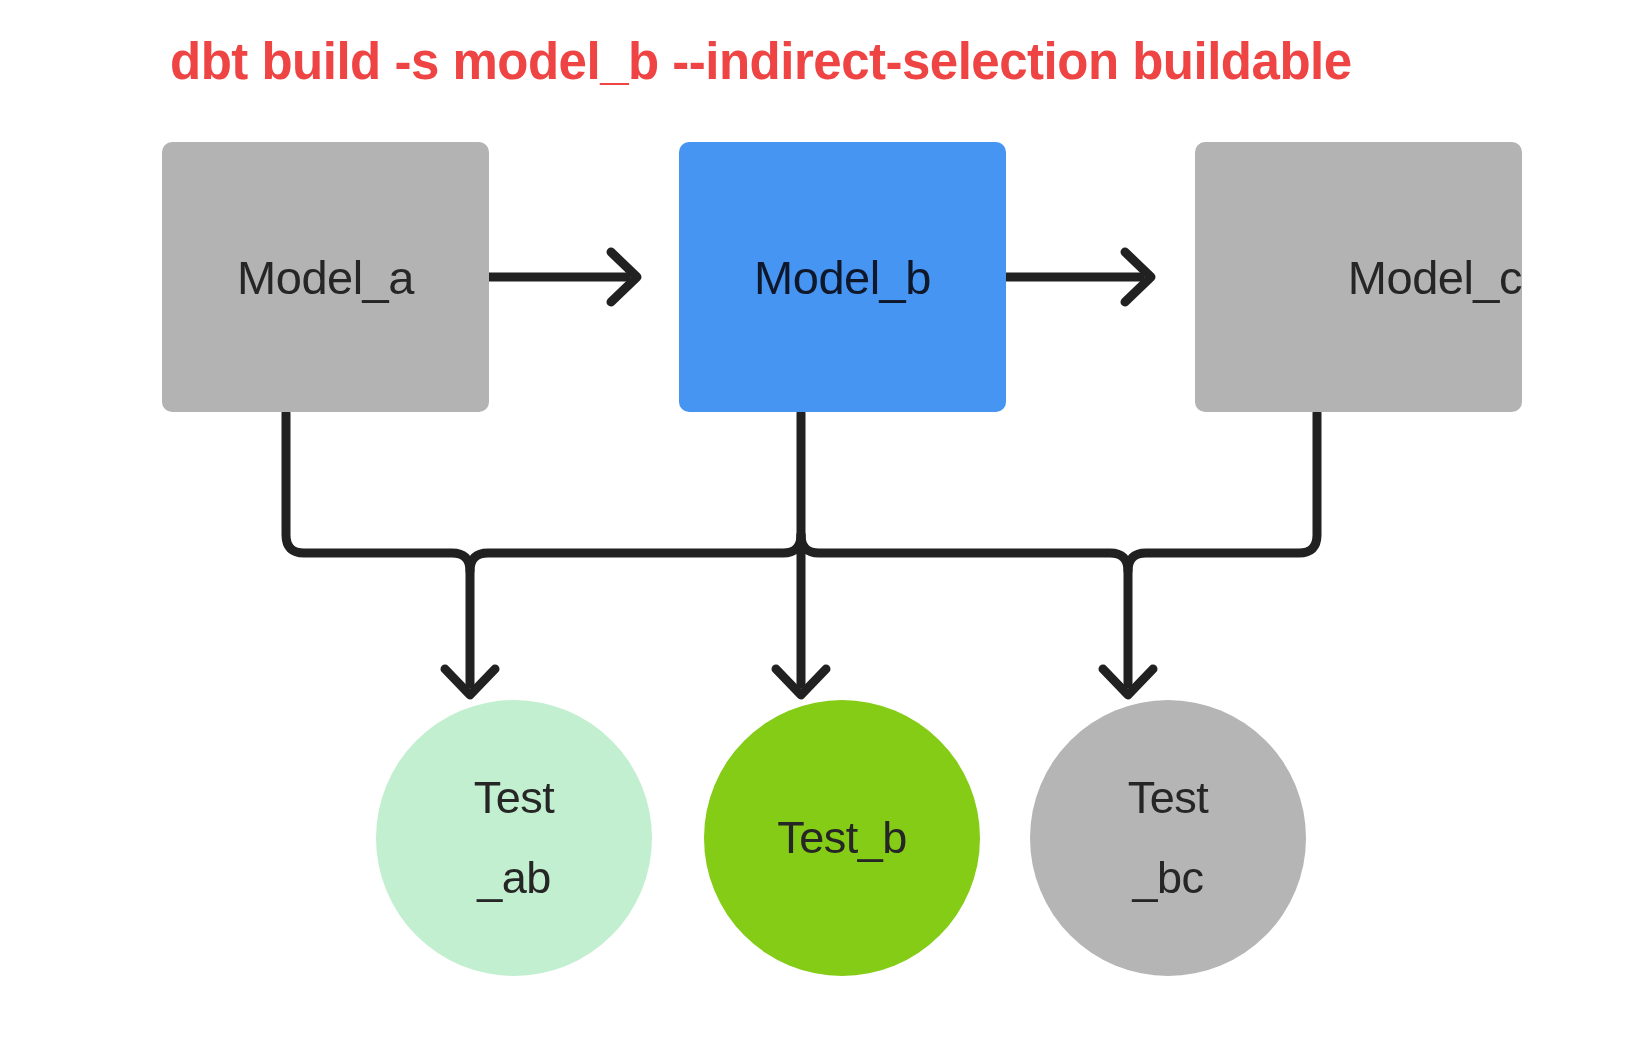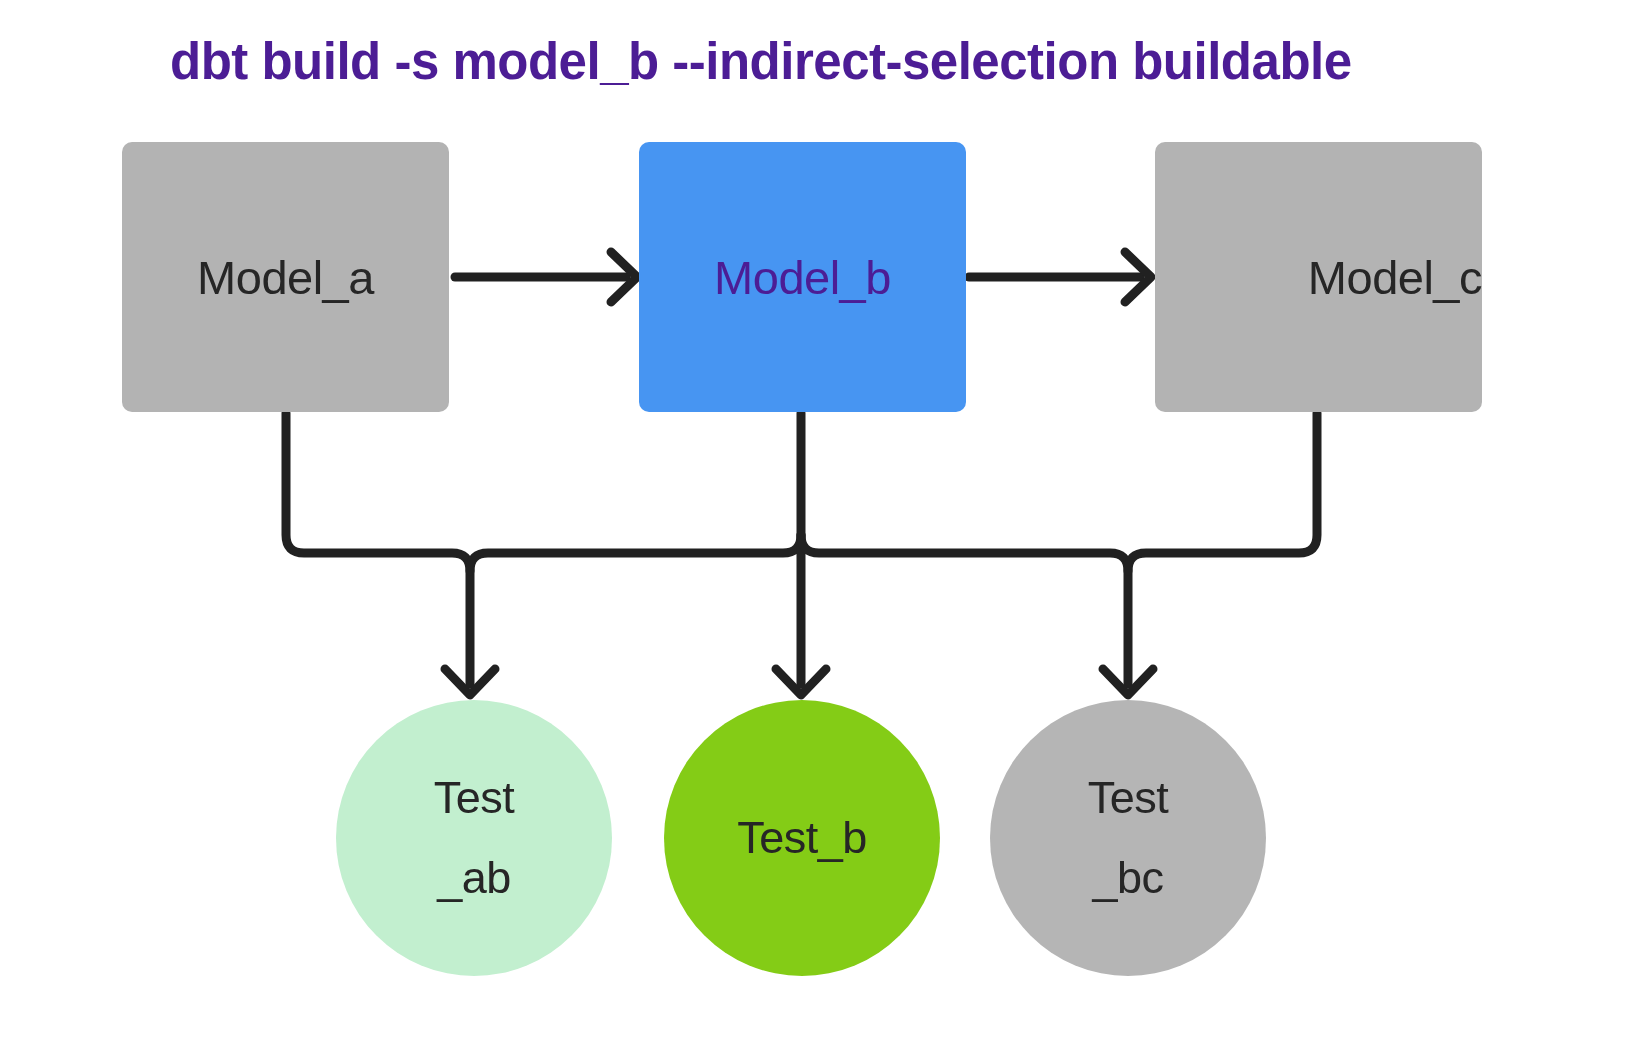--- a/index.html
+++ b/index.html
@@ -5,27 +5,28 @@
   html,body{margin:0;padding:0;}
   body{
     width:1630px;height:1060px;
     background:#ffffff;
     font-family:"Liberation Sans","DejaVu Sans",sans-serif;
     overflow:hidden;
   }
   .stage{position:relative;width:1630px;height:1060px;background:#ffffff;}
   .title{
     position:absolute;left:170px;top:34px;margin:0;
-    font-size:51px;font-weight:600;color:#4c1d95;
+    font-size:51px;font-weight:600;color:#ef4444;
     line-height:1.1;white-space:nowrap;letter-spacing:-0.5px;
   }
   .edges{position:absolute;left:0;top:0;width:1630px;height:1060px;}
   .node{
     position:absolute;display:flex;align-items:center;justify-content:center;
     text-align:center;
+    margin-left:40px;
   }
   .node--box{width:327px;height:270px;border-radius:10px;}
   .node--box .node-label{font-size:47px;font-weight:500;color:#262626;letter-spacing:-0.5px;}
   .node--circle{width:276px;height:276px;border-radius:50%;flex-direction:column;}
   .node--circle .node-label{font-size:45px;font-weight:500;color:#262626;line-height:1.78;letter-spacing:-0.5px;}
   #node-model-a{left:122px;top:142px;}
   #node-model-b{left:639px;top:142px;}
   #node-model-c{left:1155px;top:142px;}
   #node-test-ab{left:336px;top:700px;}
   #node-test-b{left:664px;top:700px;}
@@ -60,21 +61,21 @@
       <path d="M 776 669 L 801 695 L 826 669"></path>
       <path d="M 1103 669 L 1128 695 L 1153 669"></path>
     </g>
   </svg>
 
   <div class="node node--box" id="node-model-a" style="background: rgb(179, 179, 179);">
     <span class="node-label" style="color: rgb(38, 38, 38);">Model_a</span>
   </div>
 
   <div class="node node--box" id="node-model-b" style="background: rgb(71, 149, 242);">
-    <span class="node-label" style="color: #4c1d95;">Model_b</span>
+    <span class="node-label" style="color: #0f172a;">Model_b</span>
   </div>
 
   <div class="node node--box" id="node-model-c" style="background: rgb(179, 179, 179); justify-content: flex-end;">
     <span class="node-label" style="color: rgb(38, 38, 38);">Model_c</span>
   </div>
 
   <div class="node node--circle" id="node-test-ab" style="background: rgb(194, 239, 207);">
     <span class="node-label">Test</span>
     <span class="node-label">_ab</span>
   </div>

